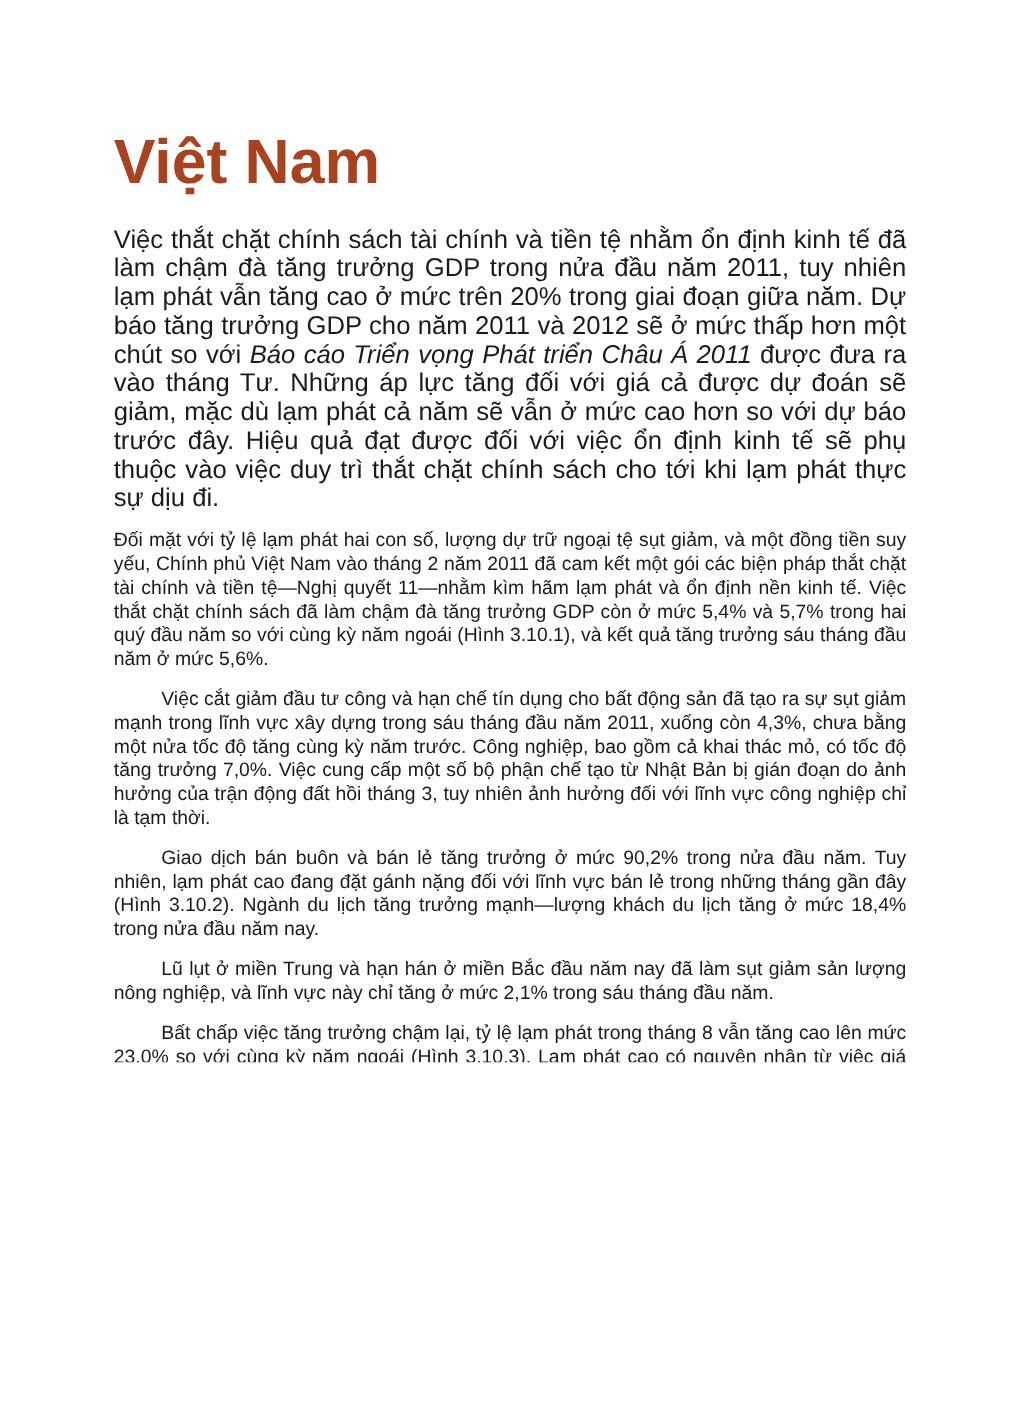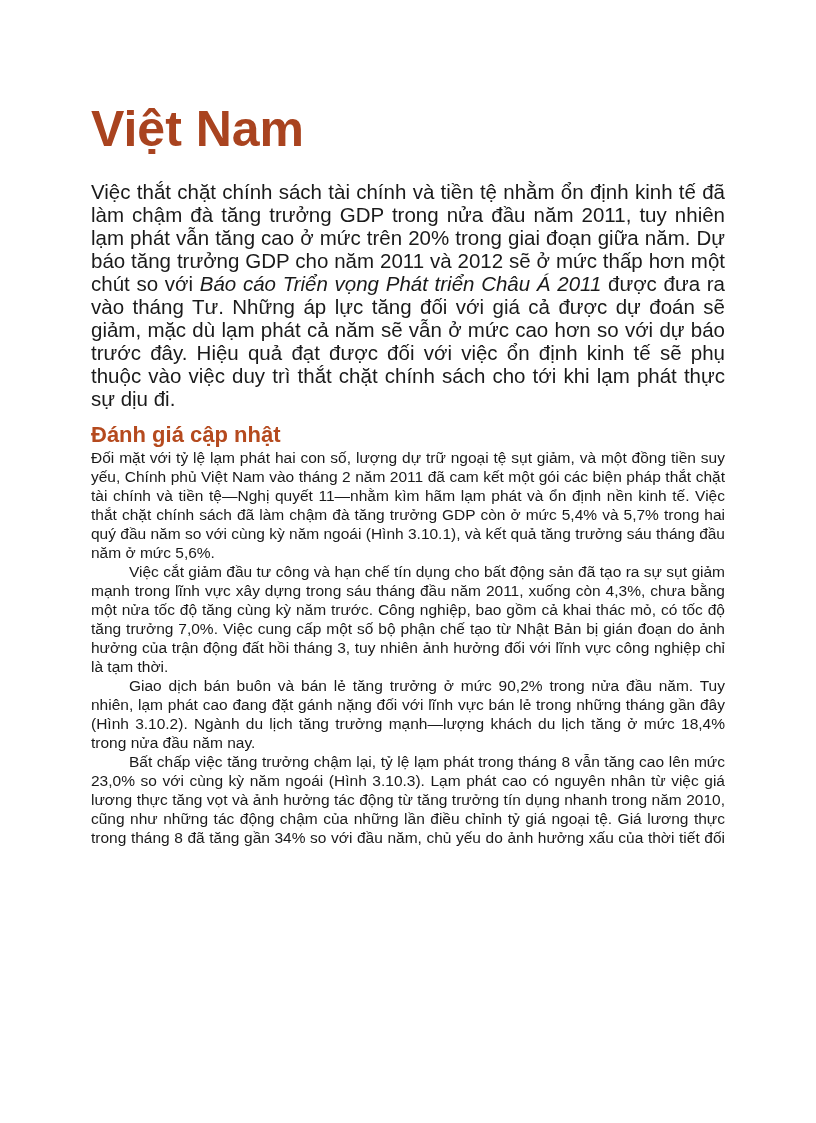--- a/index.html
+++ b/index.html
@@ -35,43 +35,44 @@
   }
   .lead-para .italic { font-style: italic; margin-top: 24px; }
   .section-heading {
     margin-top: 12px;
     font-size: 22px;
     line-height: 26px;
     font-weight: bold;
     color: var(--heading-color, #B54A1E);
   }
   .body-para {
+    margin-top: 13px;
     font-size: 15.5px;
     line-height: 19px;
     text-align: justify;
     color: var(--body-color, #1A1A1A);
   }
   .body-para.first { }
   .body-para.indent { text-indent: 38px; }
 </style>
 </head>
 <body>
 
 <div class="page" style="--title-color: #A9431F; --heading-color: #B54A1E; --body-color: #1A1A1A; --page-bg: #FFFFFF;">
   <div class="content">
 
     <h1 class="doc-title">Việt Nam</h1>
 
     <p class="lead-para"><span>Việc thắt chặt chính sách tài chính và tiền tệ nhằm ổn định kinh tế đã làm chậm đà tăng trưởng GDP trong nửa đầu năm 2011, tuy nhiên lạm phát vẫn tăng cao ở mức trên 20% trong giai đoạn giữa năm. Dự báo tăng trưởng GDP cho năm 2011 và 2012 sẽ ở mức thấp hơn một chút so với </span><span class="italic">Báo cáo Triển vọng Phát triển Châu Á 2011</span><span> được đưa ra vào tháng Tư. Những áp lực tăng đối với giá cả được dự đoán sẽ giảm, mặc dù lạm phát cả năm sẽ vẫn ở mức cao hơn so với dự báo trước đây. Hiệu quả đạt được đối với việc ổn định kinh tế sẽ phụ thuộc vào việc duy trì thắt chặt chính sách cho tới khi lạm phát thực sự dịu đi.</span></p>
 
-    <h2 class="section-heading">Đánh giá cập nhật</h2>
 
     <p class="body-para first">Đối mặt với tỷ lệ lạm phát hai con số, lượng dự trữ ngoại tệ sụt giảm, và một đồng tiền suy yếu, Chính phủ Việt Nam vào tháng 2 năm 2011 đã cam kết một gói các biện pháp thắt chặt tài chính và tiền tệ—Nghị quyết 11—nhằm kìm hãm lạm phát và ổn định nền kinh tế. Việc thắt chặt chính sách đã làm chậm đà tăng trưởng GDP còn ở mức 5,4% và 5,7% trong hai quý đầu năm so với cùng kỳ năm ngoái (Hình 3.10.1), và kết quả tăng trưởng sáu tháng đầu năm ở mức 5,6%.</p>
 
     <p class="body-para indent">Việc cắt giảm đầu tư công và hạn chế tín dụng cho bất động sản đã tạo ra sự sụt giảm mạnh trong lĩnh vực xây dựng trong sáu tháng đầu năm 2011, xuống còn 4,3%, chưa bằng một nửa tốc độ tăng cùng kỳ năm trước. Công nghiệp, bao gồm cả khai thác mỏ, có tốc độ tăng trưởng 7,0%. Việc cung cấp một số bộ phận chế tạo từ Nhật Bản bị gián đoạn do ảnh hưởng của trận động đất hồi tháng 3, tuy nhiên ảnh hưởng đối với lĩnh vực công nghiệp chỉ là tạm thời.</p>
 
     <p class="body-para indent">Giao dịch bán buôn và bán lẻ tăng trưởng ở mức 90,2% trong nửa đầu năm. Tuy nhiên, lạm phát cao đang đặt gánh nặng đối với lĩnh vực bán lẻ trong những tháng gần đây (Hình 3.10.2). Ngành du lịch tăng trưởng mạnh—lượng khách du lịch tăng ở mức 18,4% trong nửa đầu năm nay.</p>
 
+    <p class="body-para indent">Lũ lụt ở miền Trung và hạn hán ở miền Bắc đầu năm nay đã làm sụt giảm sản lượng nông nghiệp, và lĩnh vực này chỉ tăng ở mức 2,1% trong sáu tháng đầu năm.</p>
 
     <p class="body-para indent">Bất chấp việc tăng trưởng chậm lại, tỷ lệ lạm phát trong tháng 8 vẫn tăng cao lên mức 23,0% so với cùng kỳ năm ngoái (Hình 3.10.3). Lạm phát cao có nguyên nhân từ việc giá lương thực tăng vọt và ảnh hưởng tác động từ tăng trưởng tín dụng nhanh trong năm 2010, cũng như những tác động chậm của những lần điều chỉnh tỷ giá ngoại tệ. Giá lương thực trong tháng 8 đã tăng gần 34% so với đầu năm, chủ yếu do ảnh hưởng xấu của thời tiết đối với nông nghiệp và gián đoạn trong nguồn cung thịt lợn. Những điều chỉnh tăng giá điện và giá nhiên liệu cũng làm tăng chi phí đối với người tiêu dùng. Lạm phát theo tháng có giảm nhẹ trong tháng 8, ở mức 0,9%, do giá thịt lợn giảm và những áp lực cầu dịu dần.</p>
 
   </div>
 </div>
 
 </body></html>

